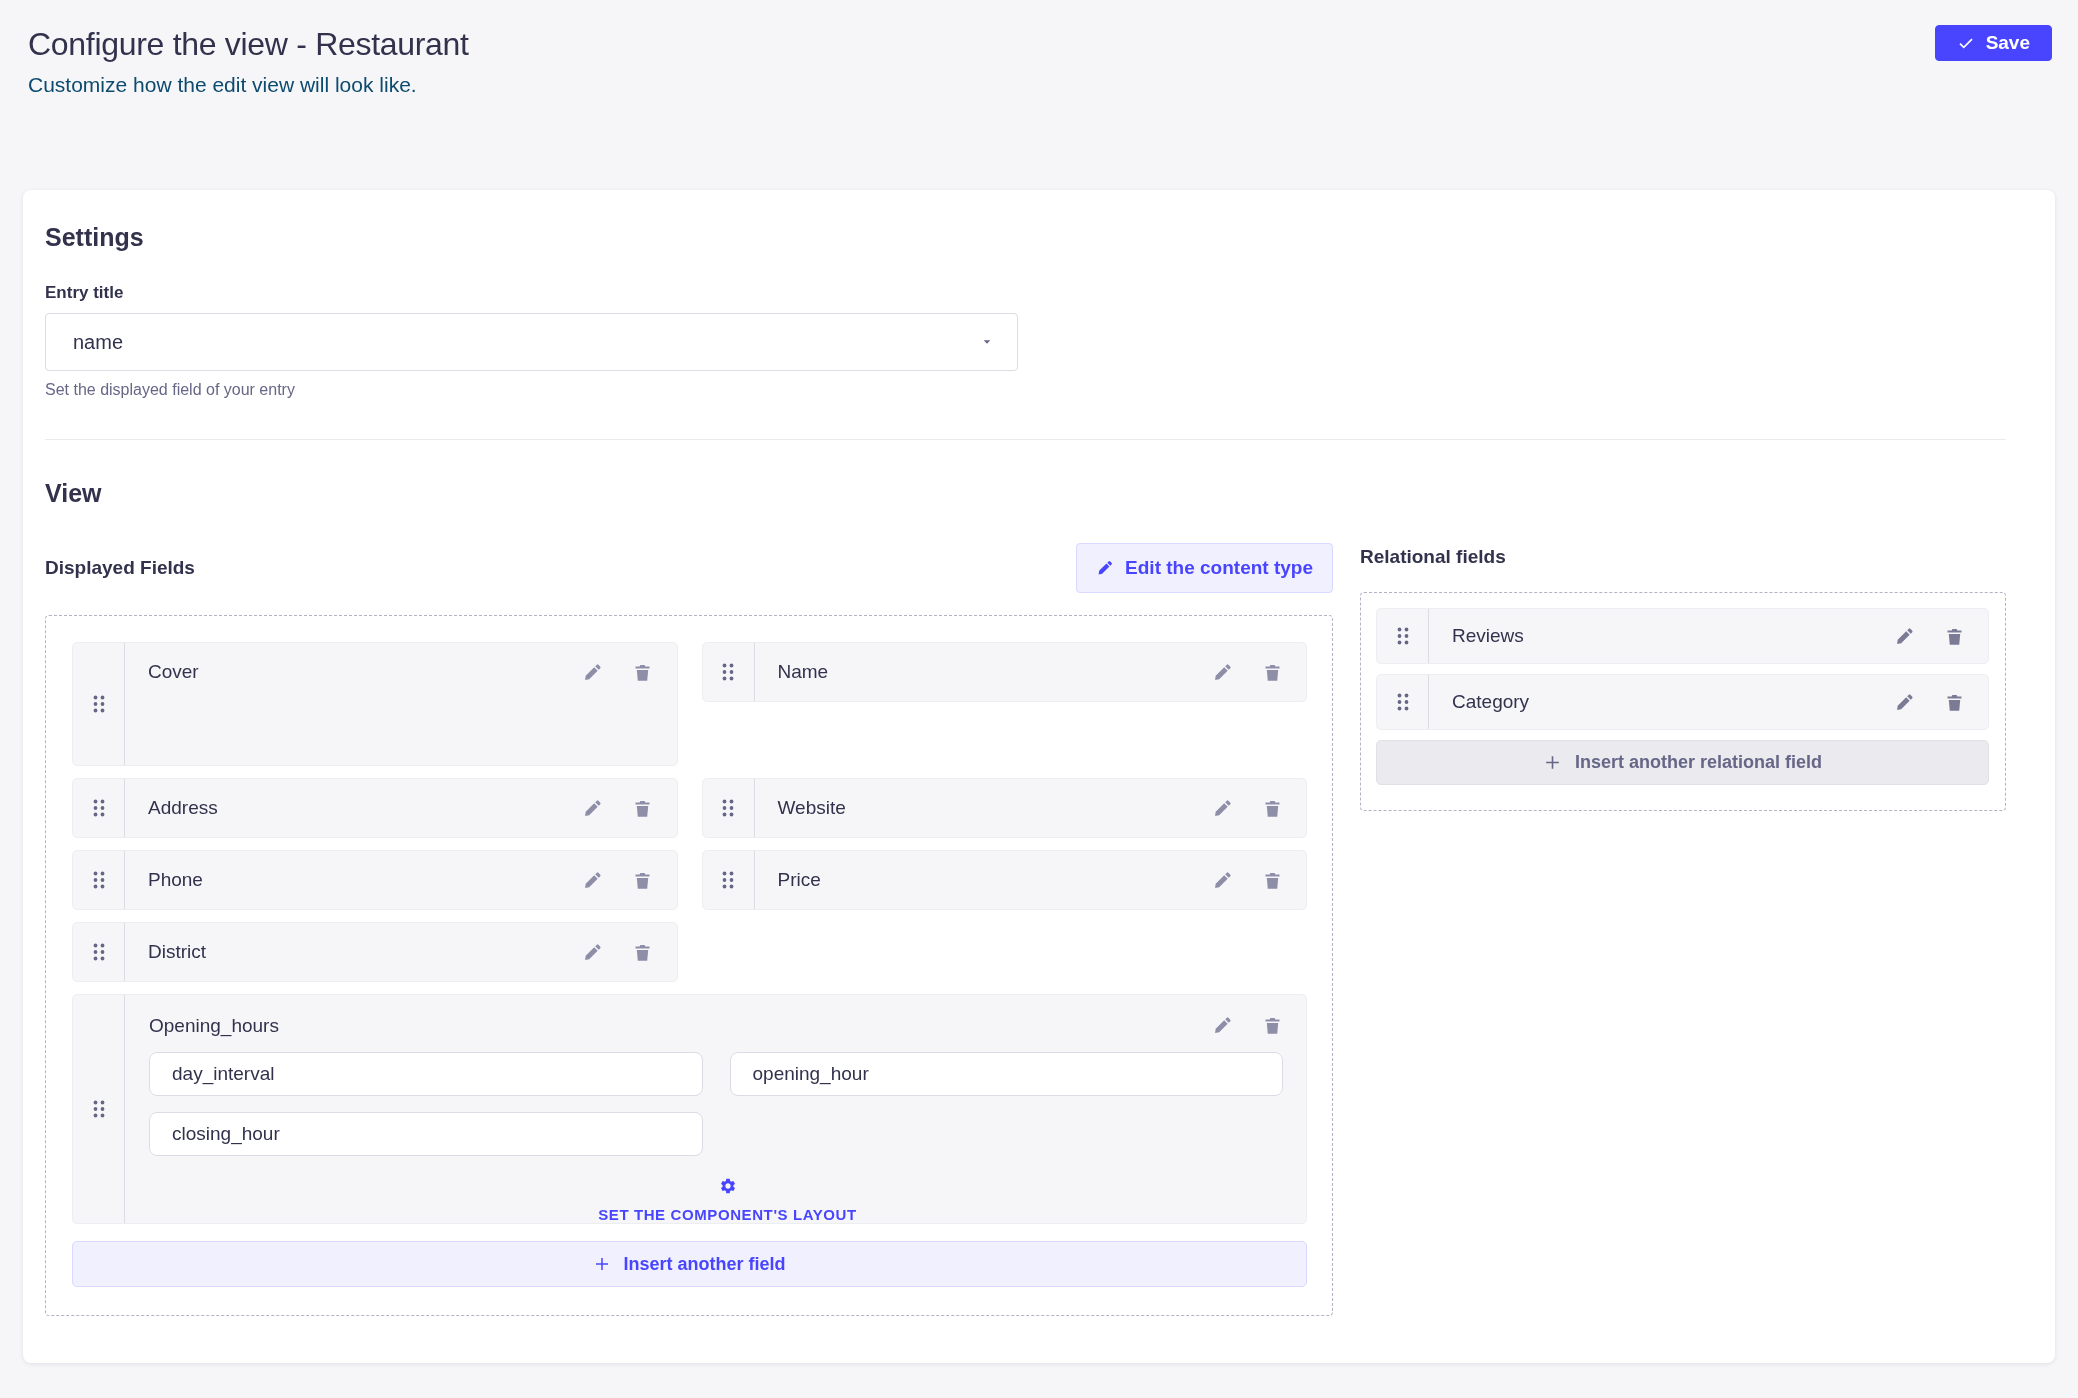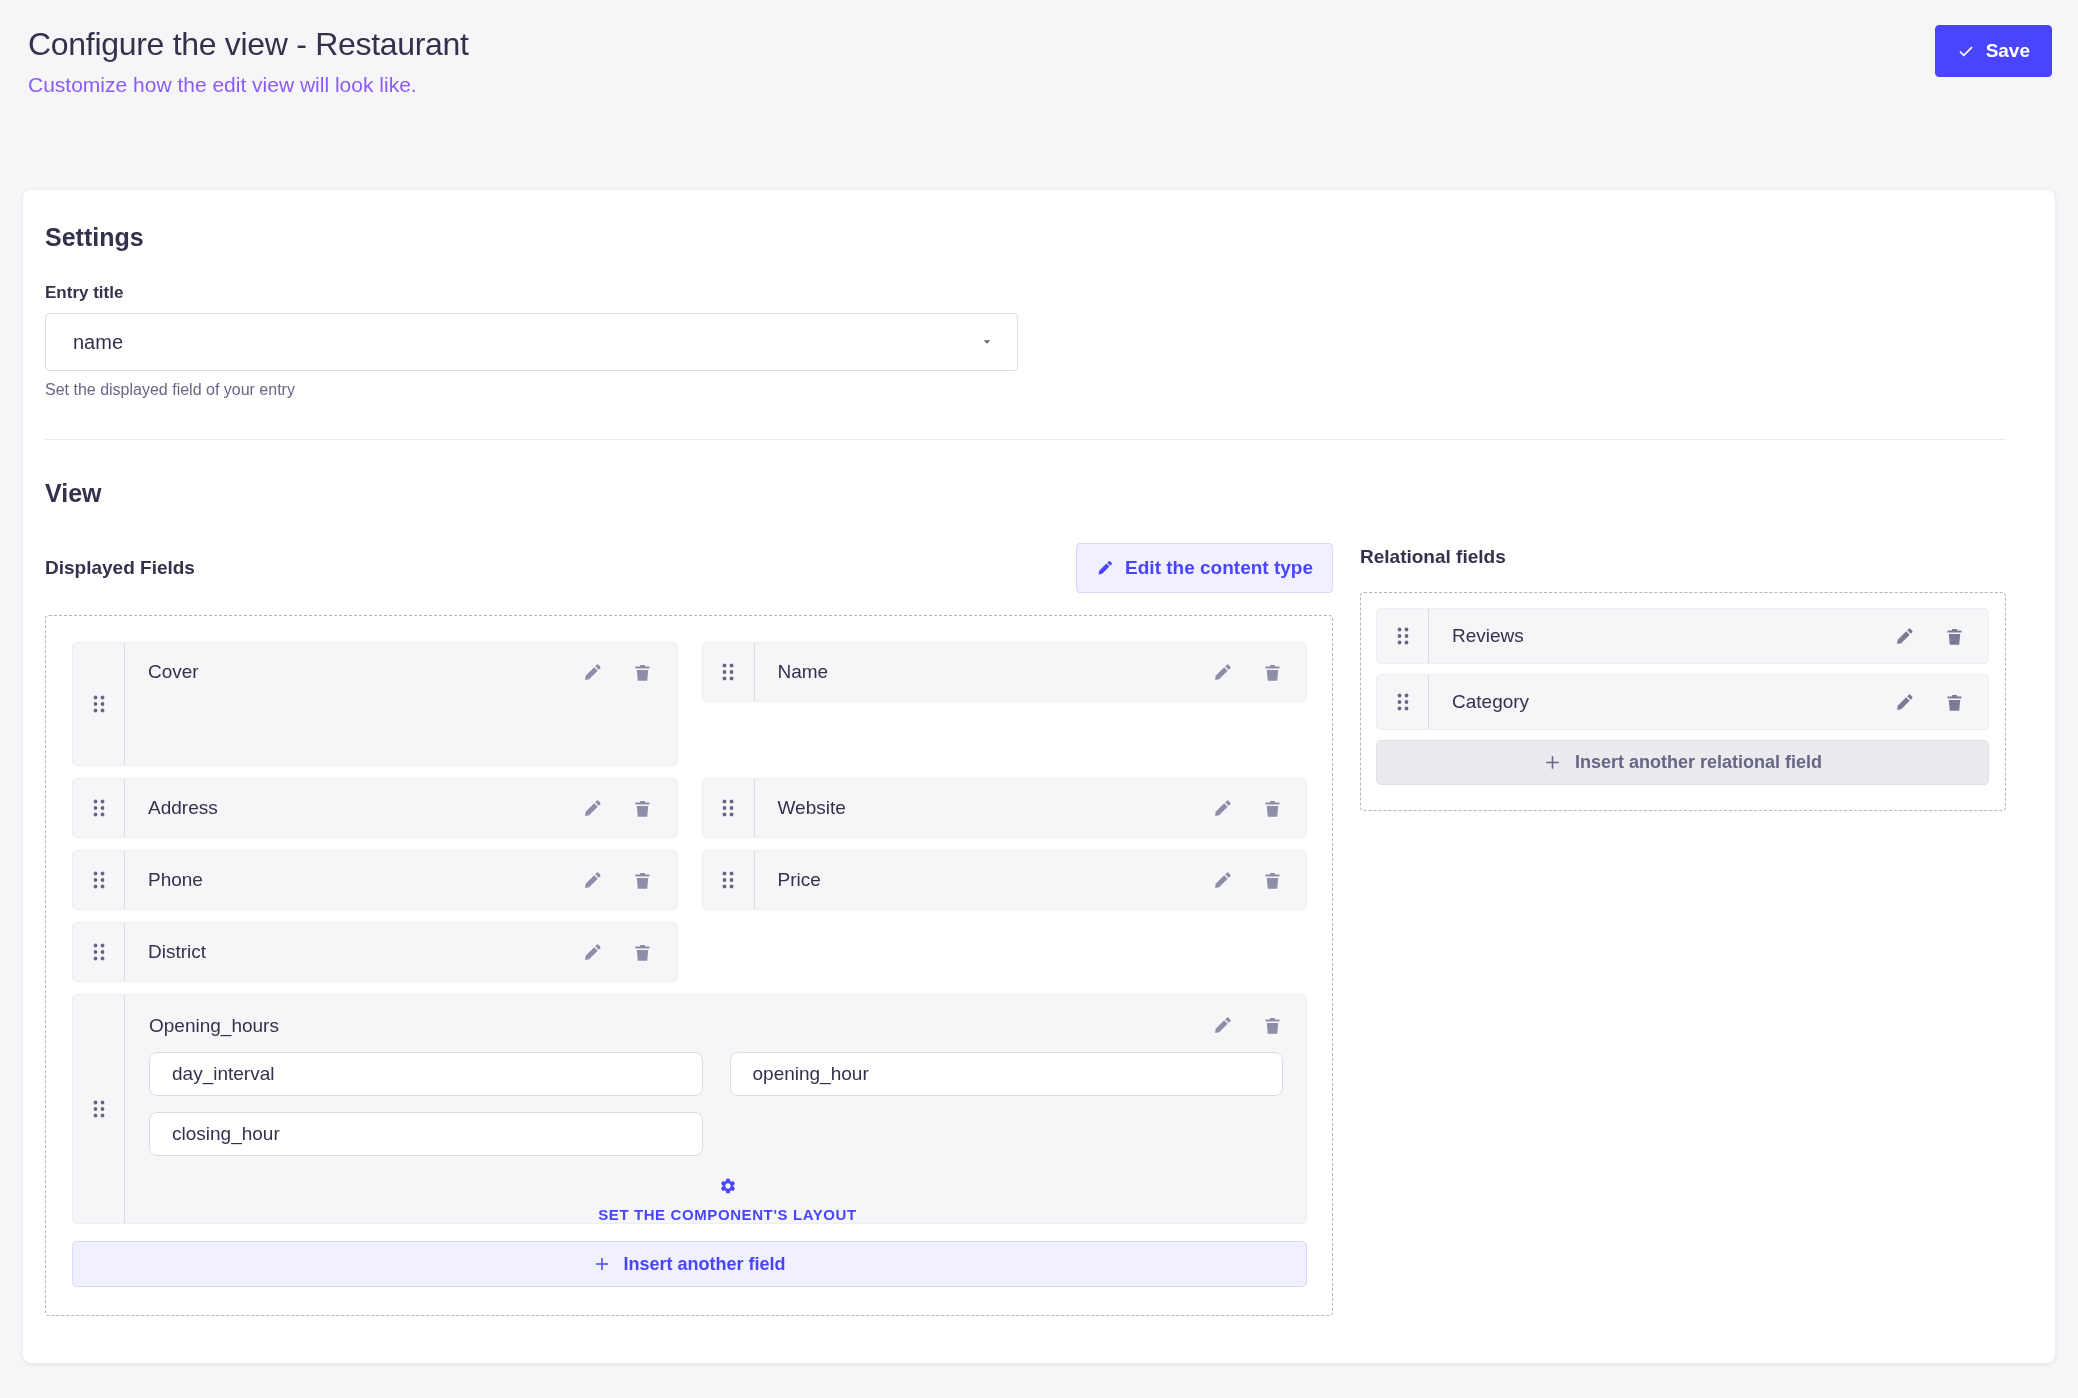--- a/index.html
+++ b/index.html
@@ -7,26 +7,26 @@
   body {
     background:#f6f6f9;
     font-family:"Liberation Sans", sans-serif;
     color:#32324d;
     position:relative;
     overflow:hidden;
   }
   
   .page-header { padding:26px 28px 0 28px; position:relative; }
   .page-title { font-size:32px; font-weight:400; letter-spacing:-0.3px; color:#32324d; }
-  .page-subtitle { font-size:21px; color:#8b5cf6; margin-top:10px; }
+  .page-subtitle { font-size:21px; color:#0c4a6e; margin-top:10px; }
   .save-btn {
     position:absolute; top:25px; right:26px;
     display:flex; align-items:center; gap:11px;
     background:#4945ff; color:#fff; border:1px solid #4945ff;
-    border-radius:4px; height:52px; padding:0 21px;
+    border-radius:4px; height:36px; padding:0 21px;
     font-size:19px; font-weight:700; cursor:pointer;
     font-family:"Liberation Sans", sans-serif;
   }
   .save-btn .ic { width:18px; height:18px; fill:#fff; }
 
   
   .panel {
     margin:93px 23px 0 23px;
     background:#ffffff;
     border-radius:8px;

